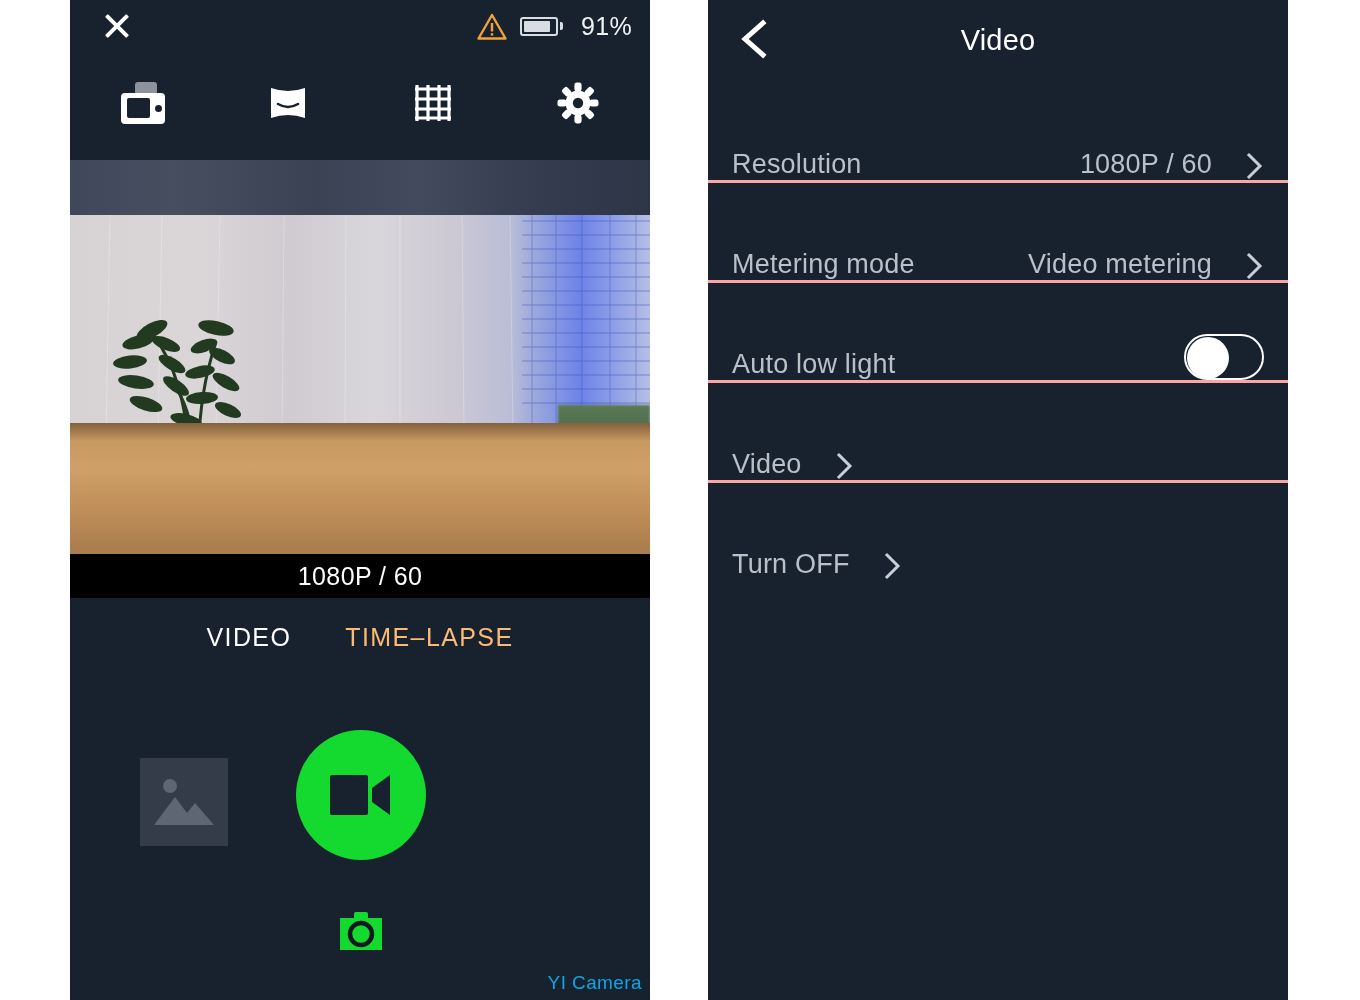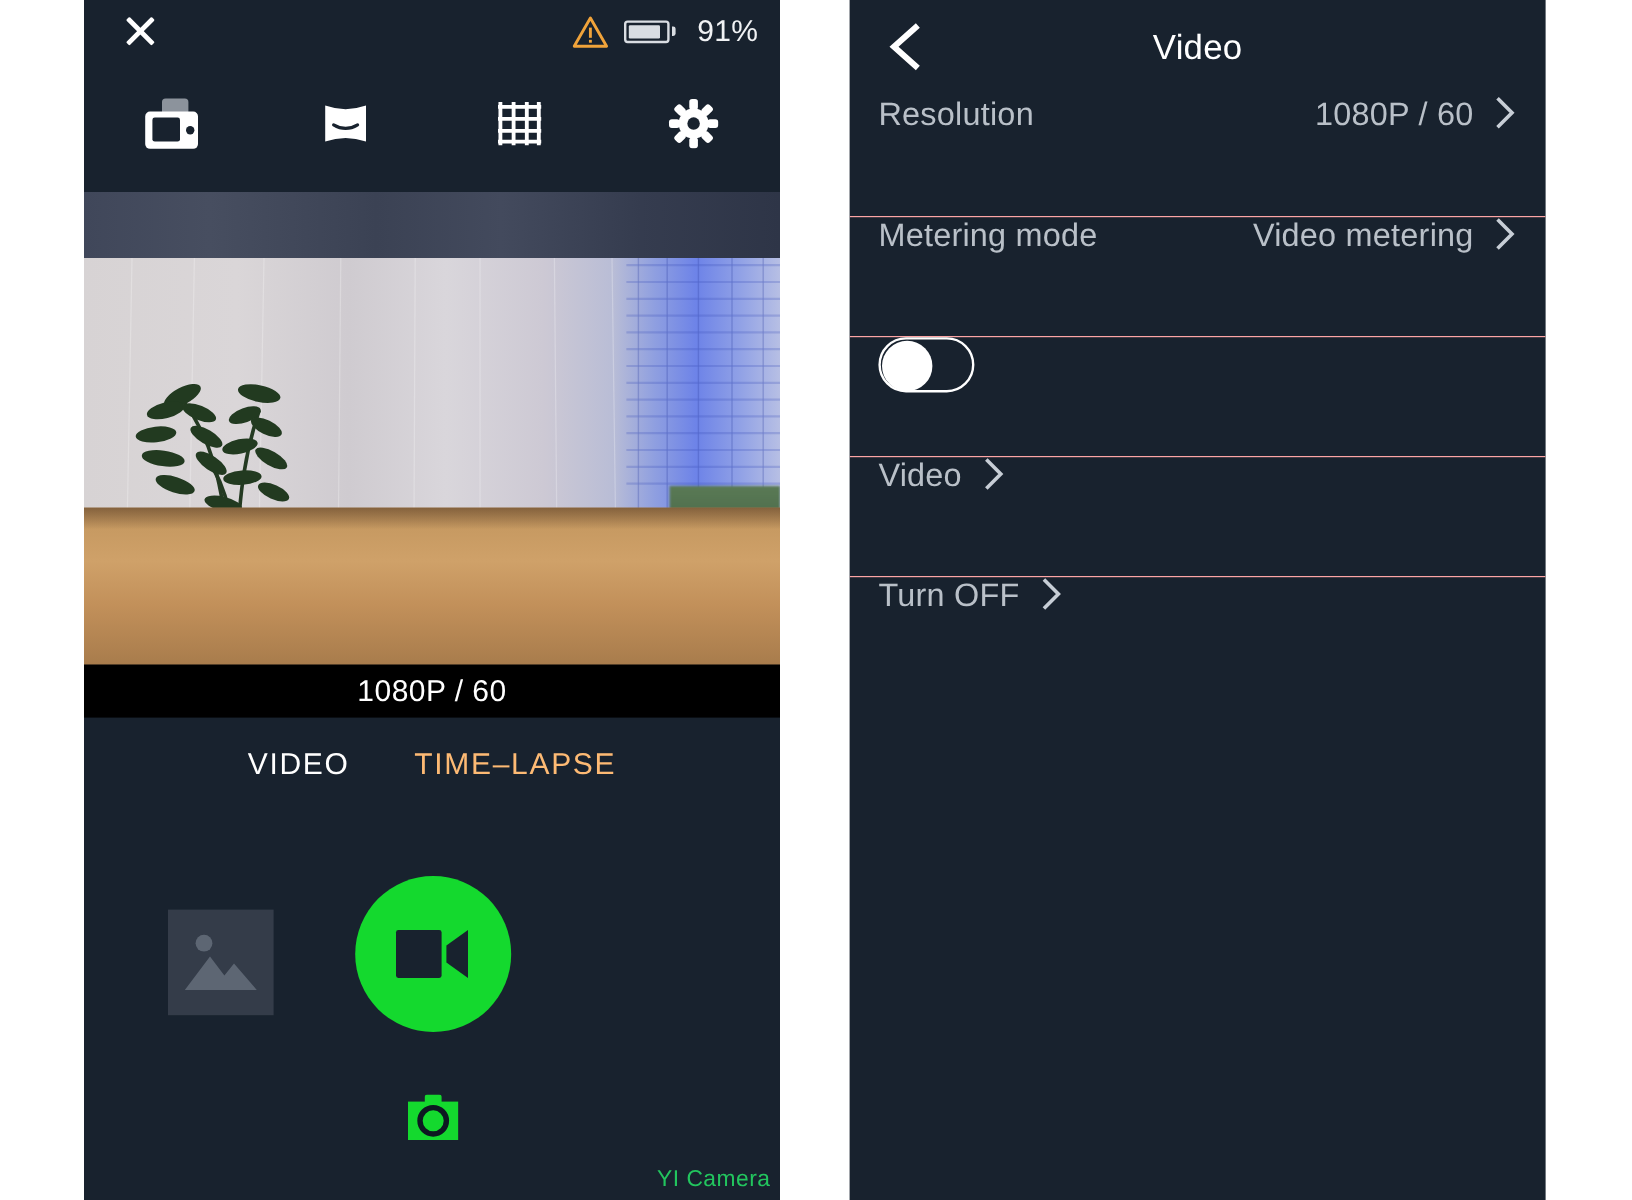--- a/index.html
+++ b/index.html
@@ -132,21 +132,21 @@
     position: absolute; left: 226px; top: 0; width: 130px; height: 130px;
     border-radius: 50%; background: #14d92e;
     display: flex; align-items: center; justify-content: center; cursor: pointer;
   }
   .photo-switch {
     position: absolute; left: 270px; top: 912px; width: 42px; height: 42px;
     cursor: pointer;
   }
   .watermark {
     position: absolute; right: 8px; bottom: 6px;
-    color: #22c55e; font-size: 19px; letter-spacing: .4px;
+    color: #0ea5e9; font-size: 19px; letter-spacing: .4px;
   }
 
   
   .phone-right {
     position: absolute; left: 708px; top: 0;
     width: 580px; height: 1000px;
     background: #18222e;
     overflow: hidden;
   }
   .nav-bar {
@@ -155,24 +155,24 @@
   .back-chevron {
     position: absolute; left: 24px; top: 16px;
     width: 46px; height: 46px; cursor: pointer;
   }
   .nav-title {
     width: 100%; text-align: center; color: #ffffff;
     font-size: 29px; letter-spacing: .2px;
   }
   .settings-list { margin-top: 0; }
   .srow {
-    position: relative; height: 100px; display: flex; align-items: flex-start;
-    padding: 0 24px 0 24px; cursor: pointer;
-  }
-  .srow + .srow { border-top: 1px solid #fca5a5; }
+    position: relative; height: 100px; display: flex; align-items: flex-end;
+    padding: 0 24px 0 24px; cursor: pointer; gap: 16px;
+  }
+  .srow + .srow { border-top: 3px solid #fca5a5; }
   .srow .label { color: #b9c0c8; font-size: 27px; letter-spacing: .2px; flex: 1; }
   .srow .value { color: #b9c0c8; font-size: 27px; letter-spacing: .2px; margin-right: 18px; }
   .chev-right { width: 18px; height: 28px; flex: 0 0 auto; }
   .toggle {
     width: 80px; height: 46px; border-radius: 23px;
     border: 2px solid #ffffff; background: transparent;
     position: relative; cursor: pointer;
   }
   .toggle .knob {
     position: absolute; left: 1px; top: 1px; width: 42px; height: 42px;
@@ -406,20 +406,21 @@
 
       <div class="srow">
         <div class="label">Metering mode</div>
         <div class="value">Video metering</div>
         <svg class="chev-right" viewBox="0 0 18 28">
           <path d="M3 3 L14 14 L3 25" fill="none" stroke="#c7ced6" stroke-width="3" stroke-linecap="square"></path>
         </svg>
       </div>
 
       <div class="srow">
+        <div class="label">Auto low light</div>
         <div class="toggle">
           <div class="knob"></div>
         </div>
       </div>
 
       <div class="srow">
         <div class="value">Video</div>
         <svg class="chev-right" viewBox="0 0 18 28">
           <path d="M3 3 L14 14 L3 25" fill="none" stroke="#c7ced6" stroke-width="3" stroke-linecap="square"></path>
         </svg>

